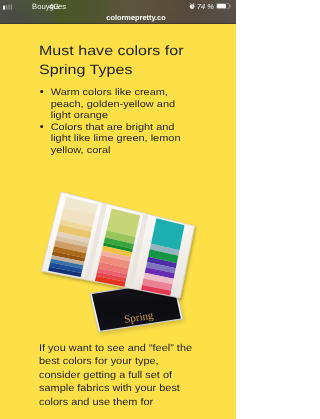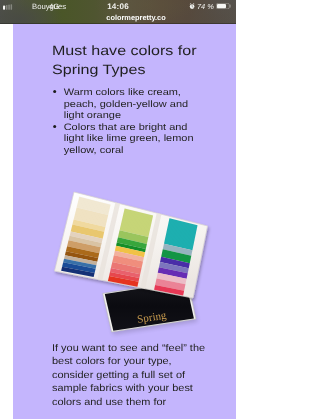--- a/index.html
+++ b/index.html
@@ -28,21 +28,21 @@
   #sb-batt-pct{left:197px;font-size:7.4px;font-style:italic;}
   #signal{position:absolute;left:3.4px;top:3.6px;width:10.4px;height:6.2px;}
   #alarm{position:absolute;left:189.1px;top:2.9px;width:6.2px;height:6.2px;}
   #battery{position:absolute;left:216.3px;top:3.3px;width:15.4px;height:6.2px;}
 
   #urlbar{position:absolute;left:18px;top:12px;width:236px;height:12px;}
   #url{position:absolute;left:0;top:0;width:236px;text-align:center;color:#fcfcfb;
        font-size:7.4px;line-height:12px;font-weight:700;}
 
   
-  #content{position:absolute;left:13px;top:24px;width:236px;height:395px;background:#c4b5fd;padding-left:21px;}
+  #content{position:absolute;left:0;top:24px;width:236px;height:395px;background:#fde047;padding-left:21px;}
   h1#title{position:absolute;left:39.3px;top:16.55px;width:128px;margin:0;
      font-size:13.55px;line-height:19.7px;font-weight:400;color:#1f1f1f;
      transform:scaleX(1.185);transform-origin:0 0;}
   ul#list{position:absolute;left:39.2px;top:62.1px;width:128px;margin:0;padding:0;list-style:none;
      transform:scaleX(1.17);transform-origin:0 0;}
   ul#list li{position:relative;padding-left:10px;
      font-size:9.4px;line-height:11.6px;color:#242424;}
   ul#list li .dot{position:absolute;left:1.1px;top:3.9px;width:3.4px;height:3.4px;
      border-radius:50%;background:#1c1c1c;transform:scaleX(.855);transform-origin:0 0;}
   #figure{position:absolute;left:0;top:-24px;width:236px;height:419px;pointer-events:none;}
@@ -60,21 +60,20 @@
 
     <div id="statusbar">
       <svg id="signal" viewBox="0 0 10.4 6.2">
         <rect x="0" y="1.4" width="2.1" height="4.3" rx=".8" fill="#f7f7f4"></rect>
         <rect x="3.0" y=".9" width="1.5" height="4.8" rx=".55" fill="#8f9089" opacity=".85"></rect>
         <rect x="5.3" y=".6" width="1.5" height="5.1" rx=".55" fill="#8f9089" opacity=".85"></rect>
         <rect x="7.6" y=".3" width="1.5" height="5.4" rx=".55" fill="#8f9089" opacity=".85"></rect>
       </svg>
       <span class="sb" id="sb-carrier">Bouygues</span>
       <span class="sb" id="sb-net">4G</span>
-      <span class="sb" id="sb-time">14:06</span>
       <svg id="alarm" viewBox="0 0 12 12">
         <path d="M1.0 2.6 3.2 .7 4.5 2.1ZM11.0 2.6 8.8 .7 7.5 2.1Z" fill="#f2f2ef"></path>
         <circle cx="6" cy="6.9" r="4.5" fill="#f2f2ef"></circle>
         <path d="M6 4.3V7.0l1.9 1.1" stroke="#6a6a5e" stroke-width="1.1" stroke-linecap="round" fill="none"></path>
       </svg>
       <span class="sb" id="sb-batt-pct">74 %</span>
       <svg id="battery" viewBox="0 0 16.5 6.6">
         <rect x=".35" y=".35" width="13.9" height="5.9" rx="1.7" fill="none" stroke="#e9e9e4" stroke-width=".7" opacity=".5"></rect>
         <rect x="1.05" y="1.05" width="9.7" height="4.5" rx="1.05" fill="#f6f6f3"></rect>
         <path d="M15.25 2.15v2.3" stroke="#e9e9e4" stroke-width=".95" stroke-linecap="round" opacity=".45"></path>

